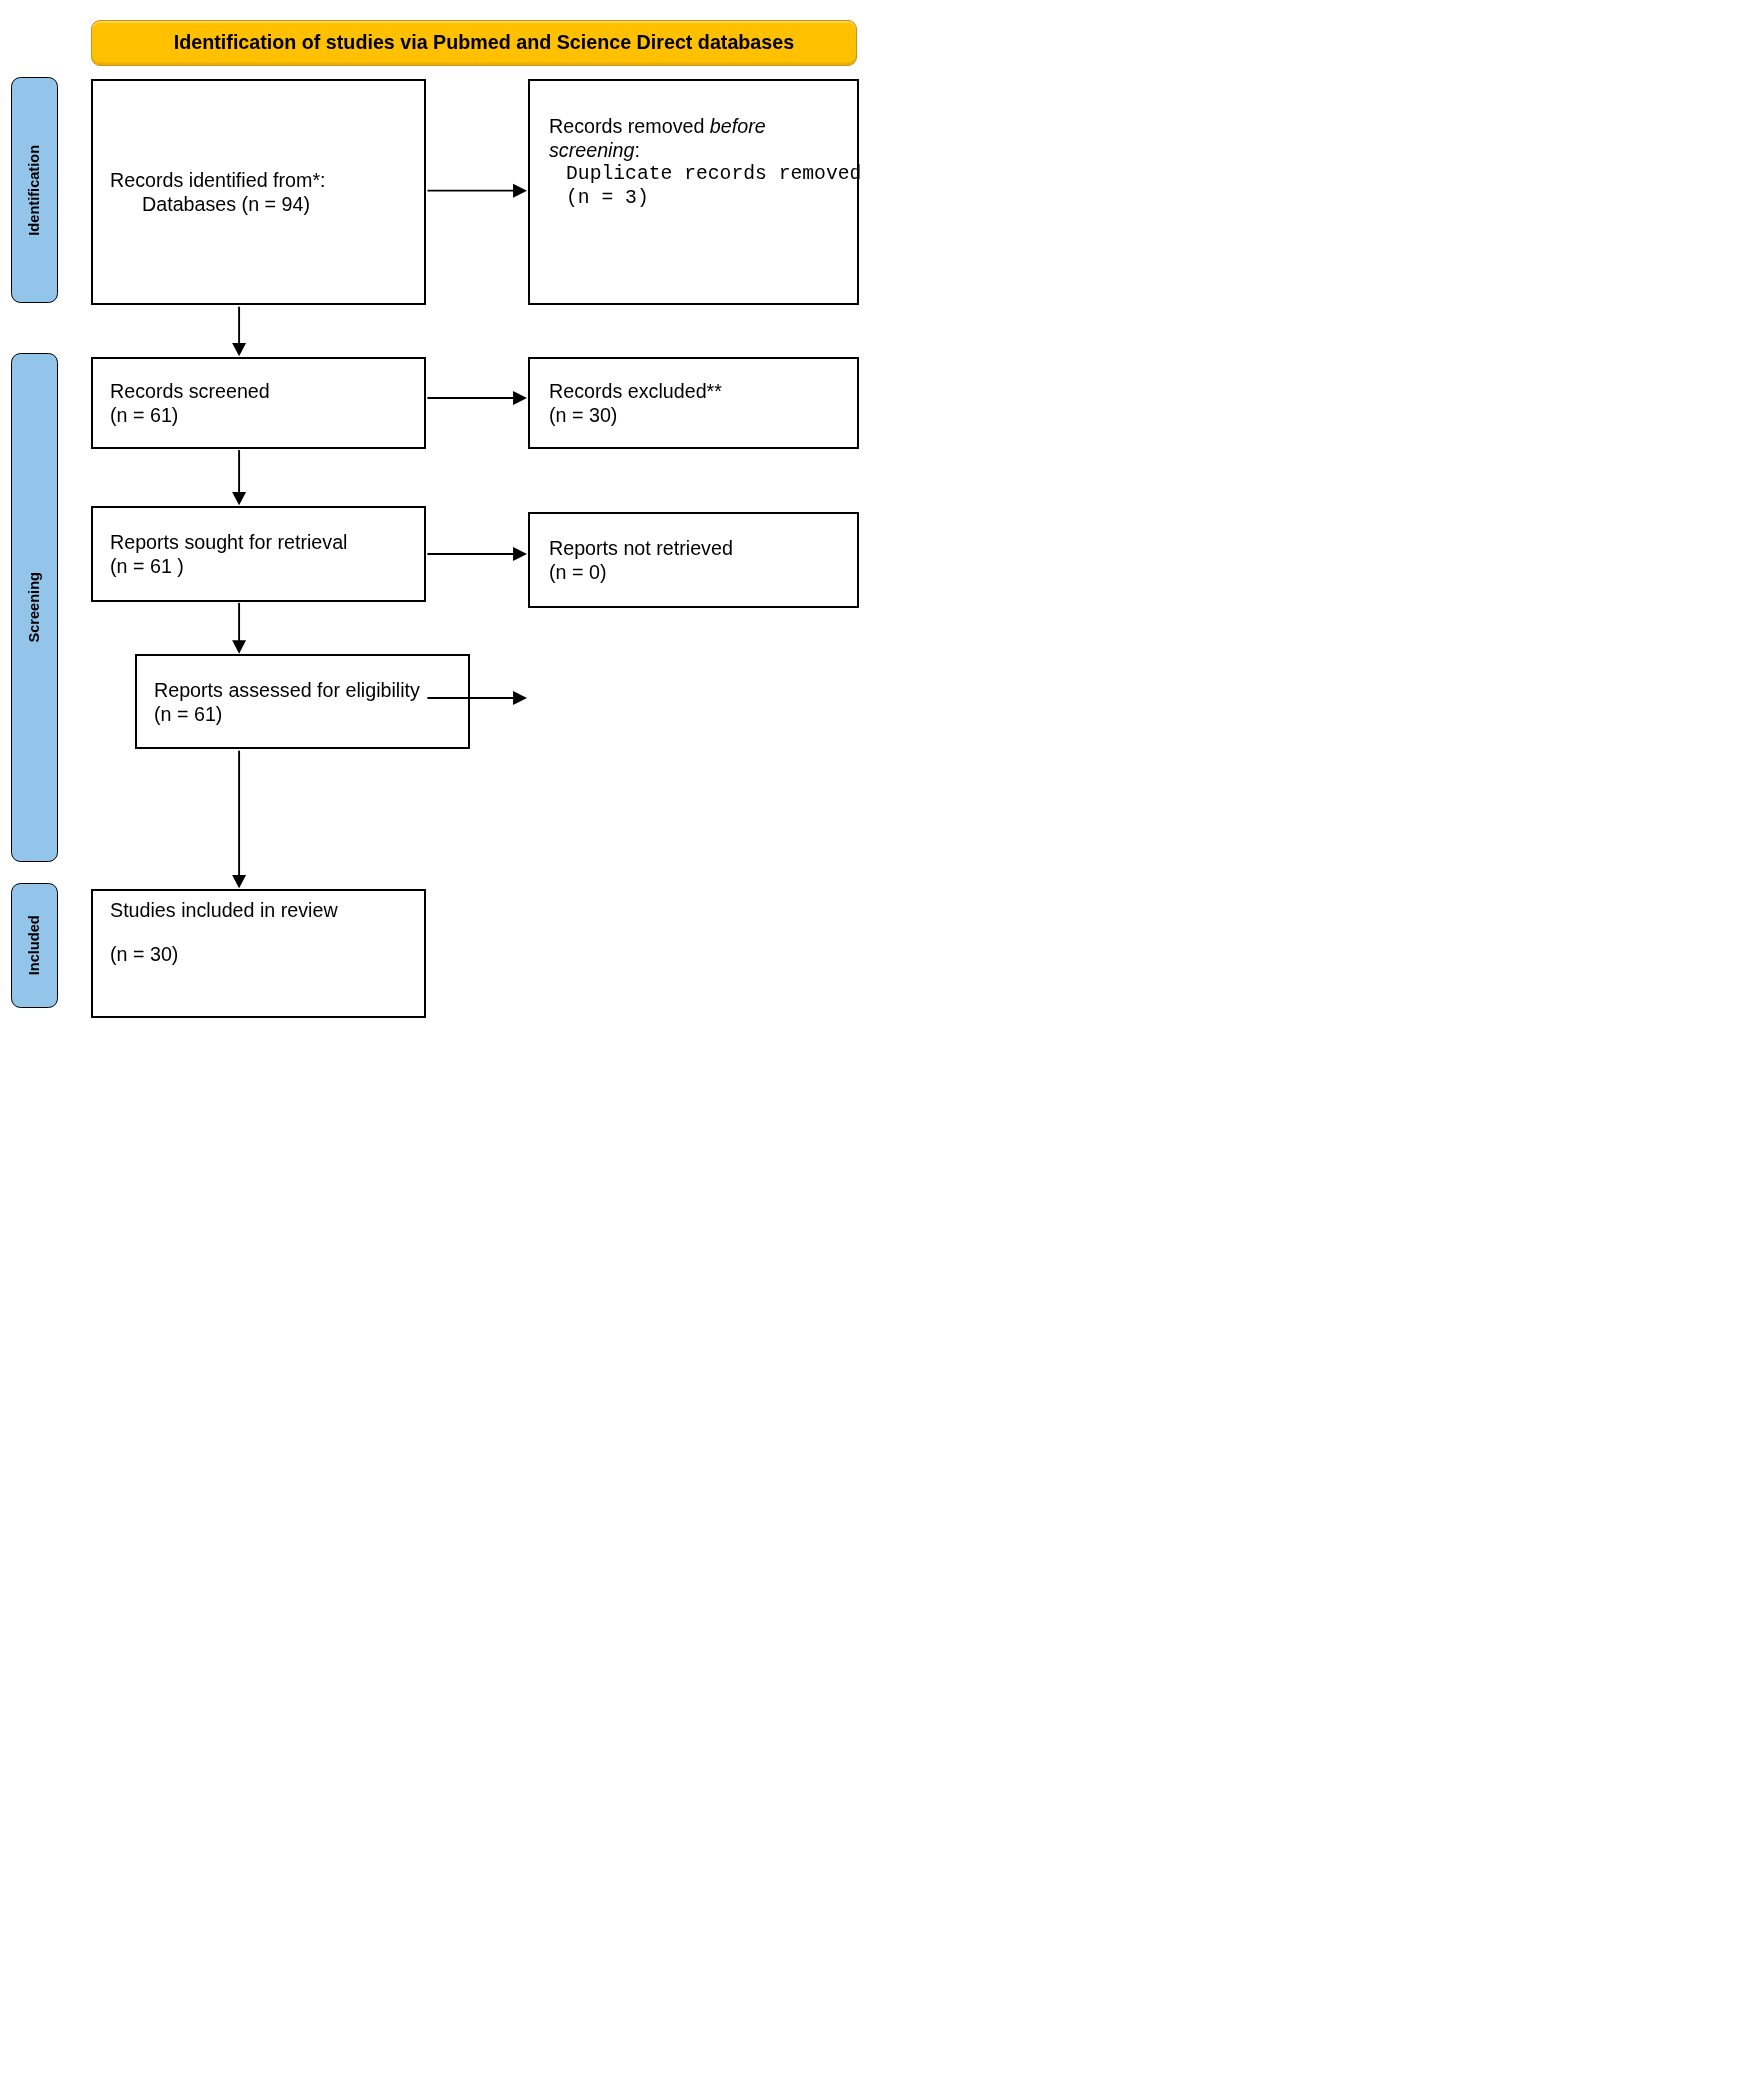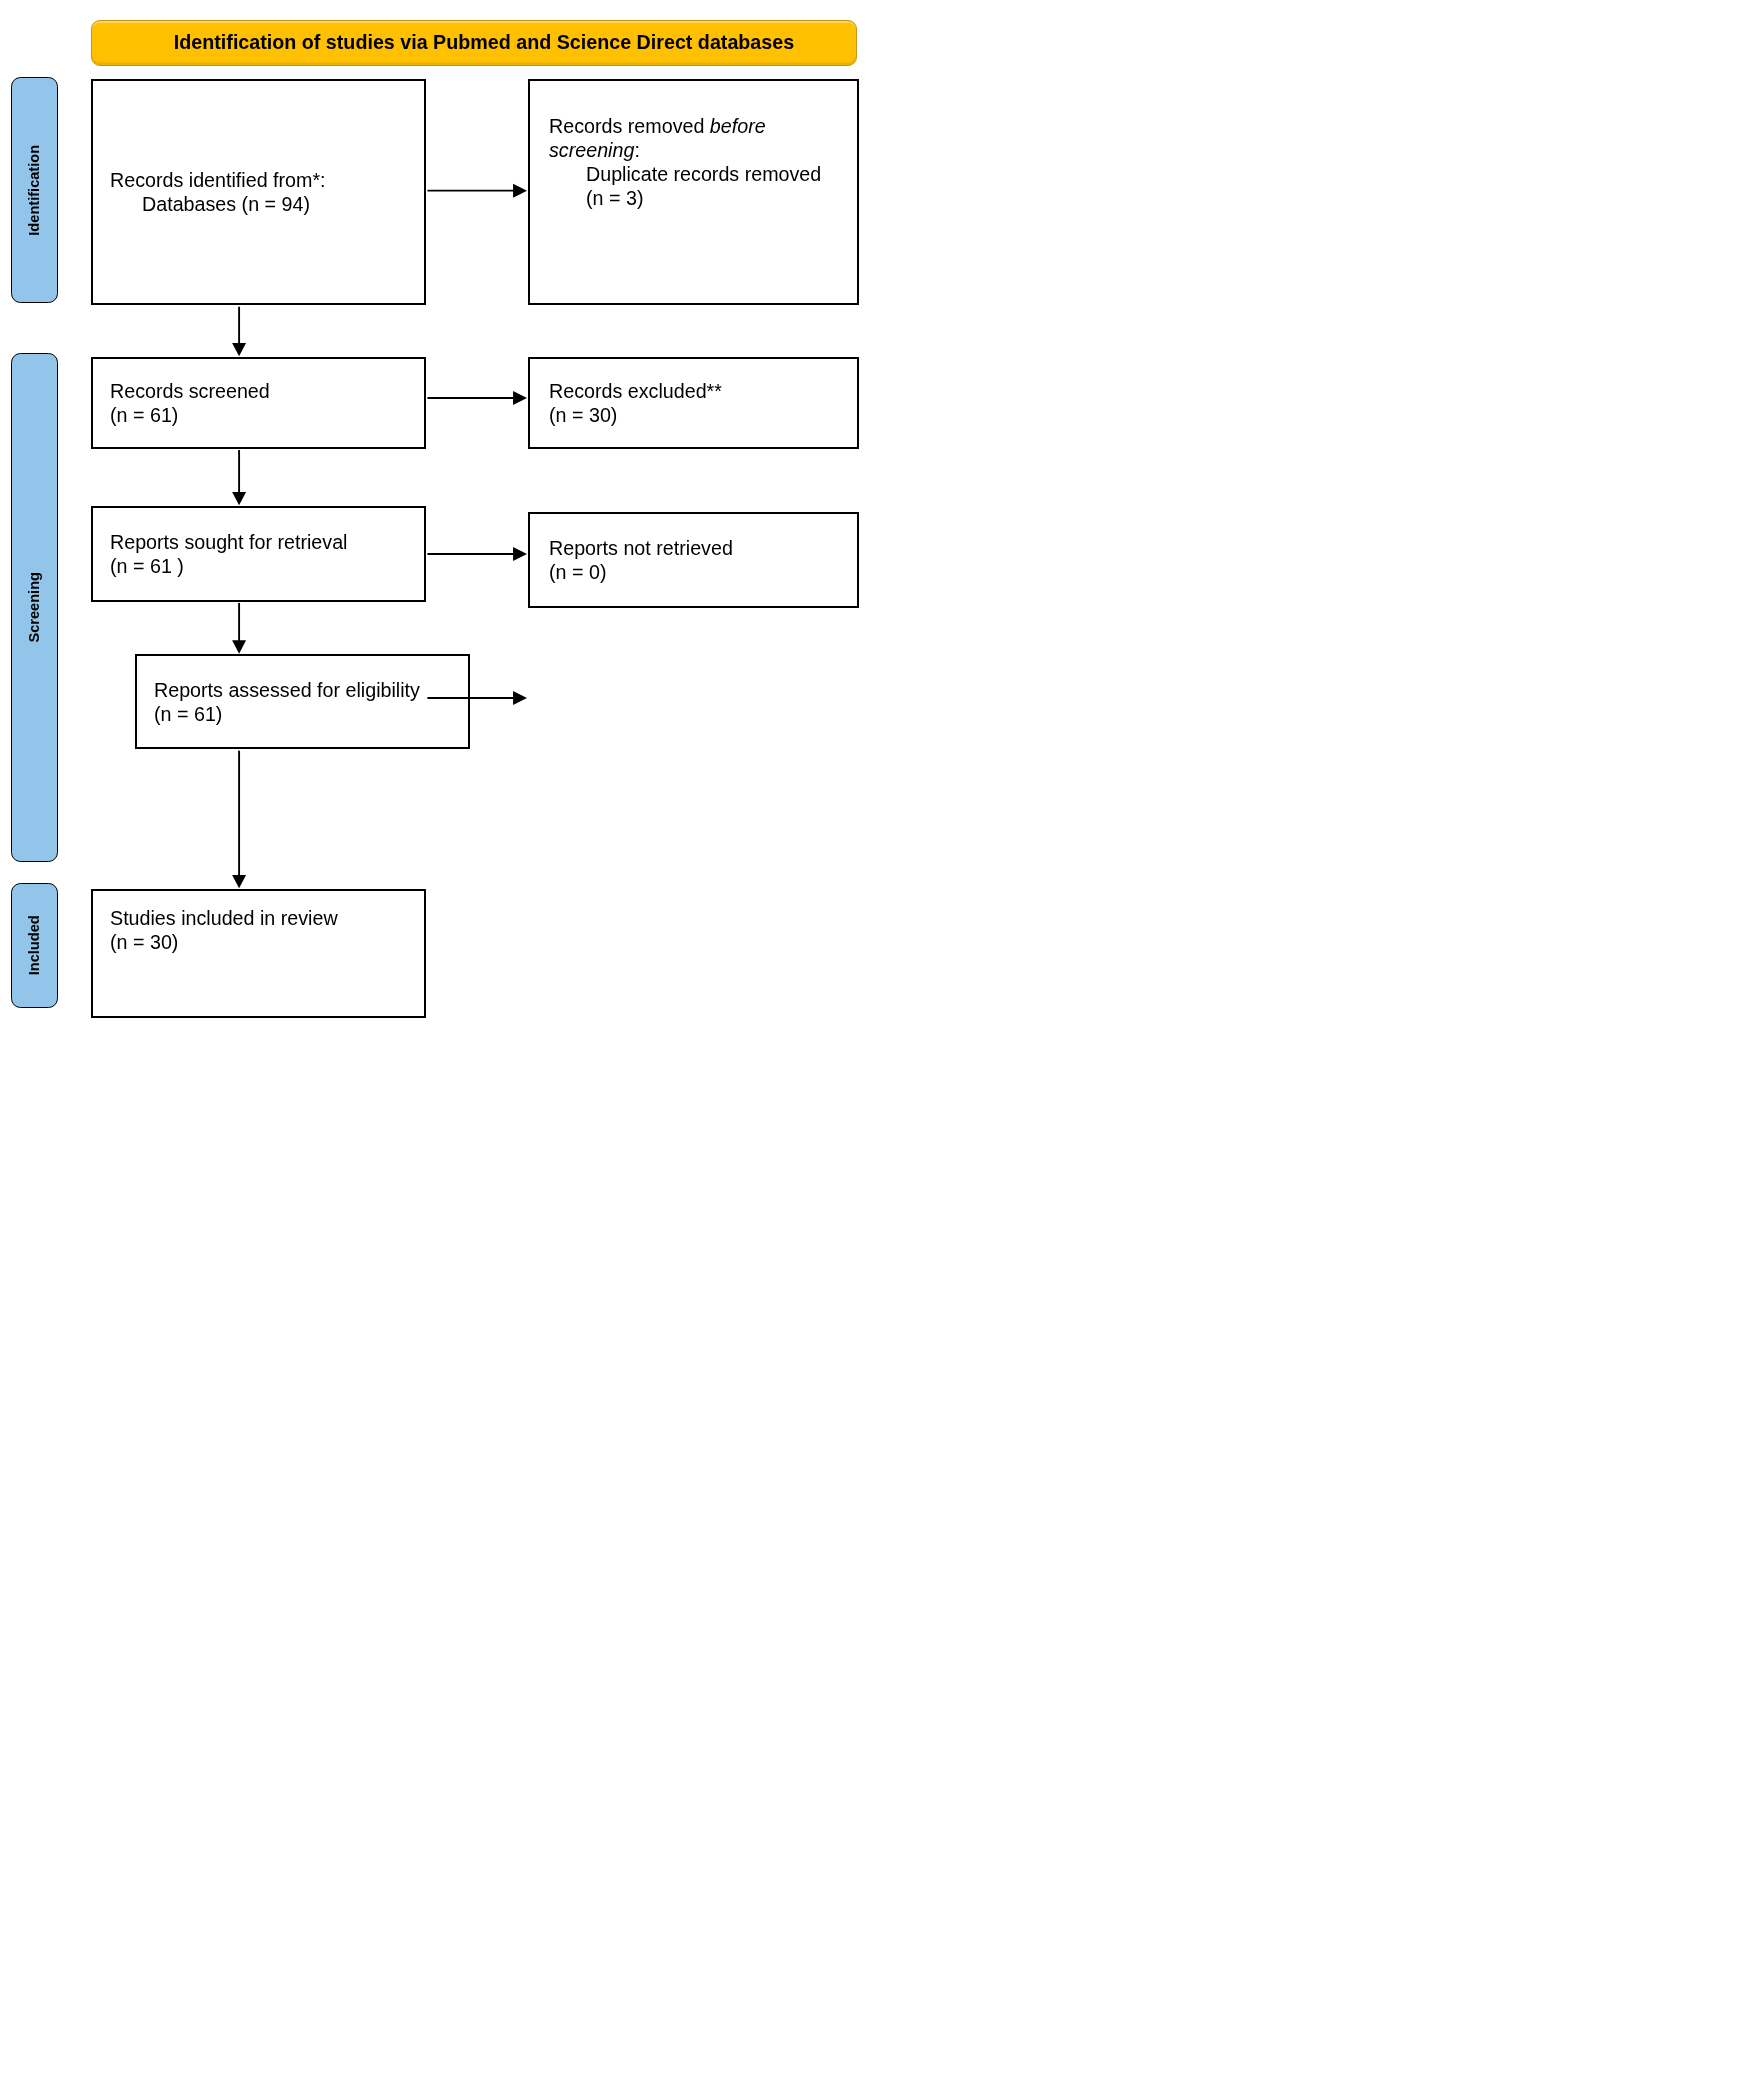--- a/index.html
+++ b/index.html
@@ -50,21 +50,21 @@
     position:absolute;
     background:var(--box-fill);
     border:2.2px solid var(--outline);
     box-sizing:border-box;
     display:flex;flex-direction:column;justify-content:center;
     font-size:19.7px;line-height:24px;
   }
   .box .line{padding-left:17px;white-space:nowrap;}
   .box .line.indent{padding-left:49px;}
   .col-right .line{padding-left:19px;}
-  .col-right .line.indent{padding-left:56px;}
+  .col-right .line.indent{padding-left:36px;font-family:Liberation Mono, monospace;}
   .box.v-top{justify-content:flex-start;}
   .it{font-style:italic;}
   .arrows{position:absolute;left:0;top:0;width:879px;height:1039px;}
 </style>
 </head>
 <body>
 
 <div class="canvas">
 
   <div class="banner">Identification of studies via Pubmed and Science Direct databases</div>
@@ -92,21 +92,21 @@
   <div class="box col-left" style="left:91px;top:506px;width:335px;height:96px;">
     <div class="line">Reports sought for retrieval</div>
     <div class="line">(n = 61 )</div>
   </div>
 
   <div class="box col-left" style="left:91px;top:654px;width:335px;height:95px;margin-left:44px;">
     <div class="line">Reports assessed for eligibility</div>
     <div class="line">(n = 61)</div>
   </div>
 
-  <div class="box col-left v-top" style="left:91px;top:889px;width:335px;height:129px;padding-top:15px;">
+  <div class="box col-left v-top" style="left:91px;top:889px;width:335px;height:129px;padding-top:7px;gap:20px;">
     <div class="line">Studies included in review</div>
     <div class="line">(n = 30)</div>
   </div>
 
   <div class="box col-right v-top" style="left:528px;top:79px;width:331px;height:226px;padding-top:33px;">
     <div class="line"><span>Records removed </span><span class="it">before</span></div>
     <div class="line"><span class="it">screening</span><span>:</span></div>
     <div class="line indent">Duplicate records removed</div>
     <div class="line indent">(n = 3)</div>
   </div>

